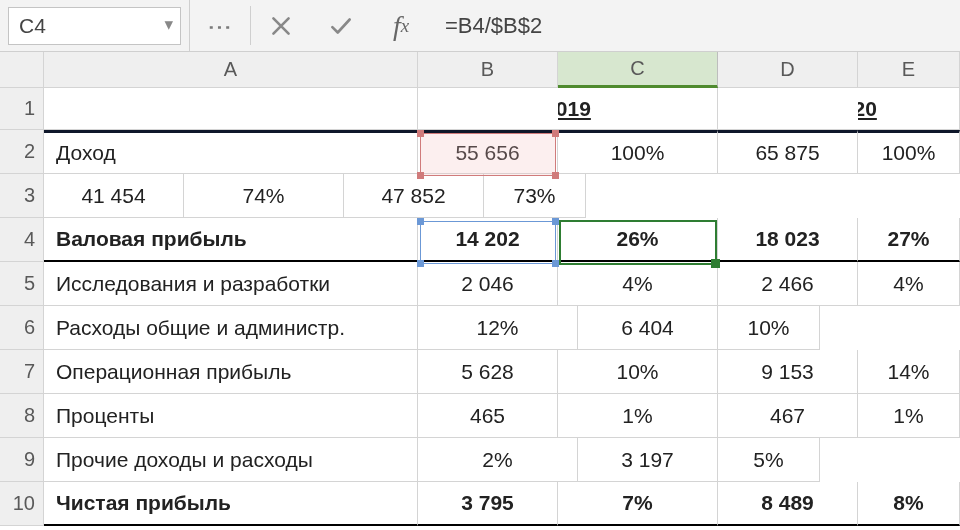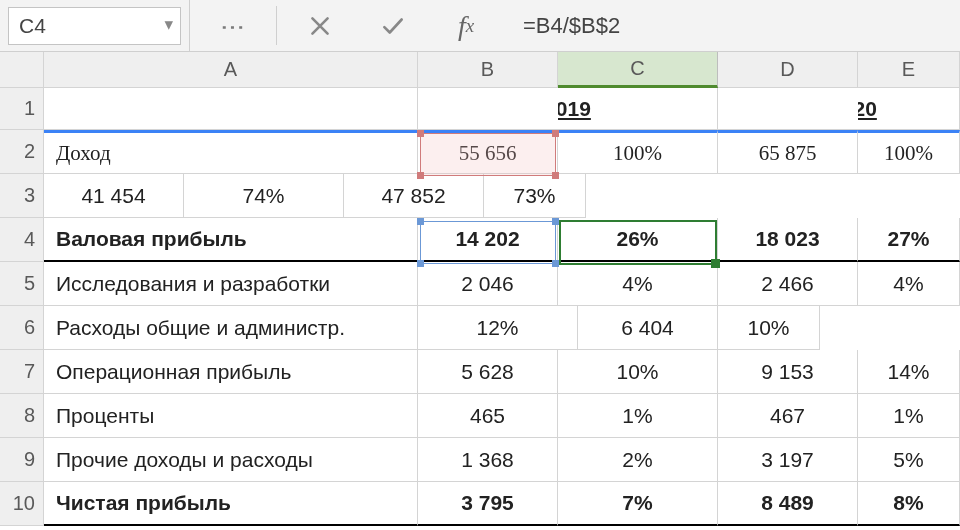--- a/index.html
+++ b/index.html
@@ -13,21 +13,20 @@
     overflow: hidden;
   }
 
   
   .formula-bar {
     display: flex;
     align-items: stretch;
     height: 52px;
     background: #f3f3f3;
     border-bottom: 1px solid #cfcfcf;
-    gap: 13px;
   }
   .name-box-wrap {
     position: relative;
     width: 190px;
     padding: 6px 8px;
     border-right: 1px solid #cfcfcf;
     display: flex;
     align-items: center;
   }
   .name-box {
@@ -112,21 +111,21 @@
     color: #222;
     padding: 0 12px;
     overflow:hidden;
   }
   .cell.center { justify-content: center; }
   .r1 .cell { height: 42px; }
   .r  .cell, .r .hrow { height: 44px; }
 
   .year { font-weight: bold; text-decoration: underline; }
 
-  .thick-top .cell { border-top: 3px solid #3b82f6; font-family: Liberation Serif, serif; }
+  .thick-top .cell { border-top: 3px solid #0f172a; }
   .thick-bot .cell { border-bottom: 2.5px solid #000; }
 
   .bold .cell { font-weight: bold; }
   .bold .hrow { font-weight: normal; }
 
   
   .merged-r {
     border-right: none;
   }
 
@@ -291,21 +290,20 @@
           <div class="hrow">8</div>
           <div class="cell colA">Проценты</div>
           <div class="cell colB center">465</div>
           <div class="cell colC center">1%</div>
           <div class="cell colD center">467</div>
           <div class="cell colE center">1%</div>
         </div>
         <div class="row r">
           <div class="hrow">9</div>
           <div class="cell colA">Прочие доходы и расходы</div>
-          <div class="cell colB center">1 368</div>
           <div class="cell colC center">2%</div>
           <div class="cell colD center">3 197</div>
           <div class="cell colE center">5%</div>
         </div>
         <div class="row r bold thick-bot">
           <div class="hrow">10</div>
           <div class="cell colA">Чистая прибыль</div>
           <div class="cell colB center">3 795</div>
           <div class="cell colC center">7%</div>
           <div class="cell colD center">8 489</div>

